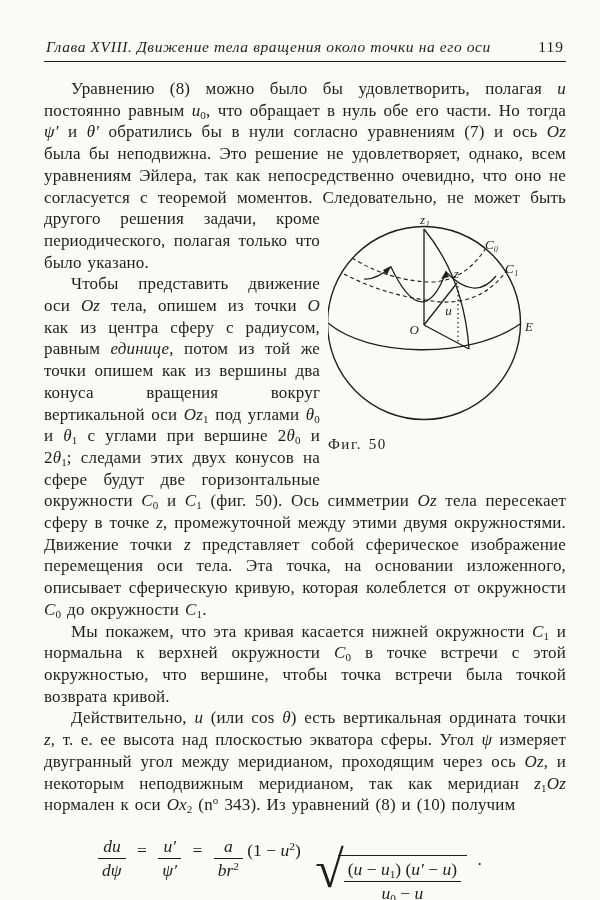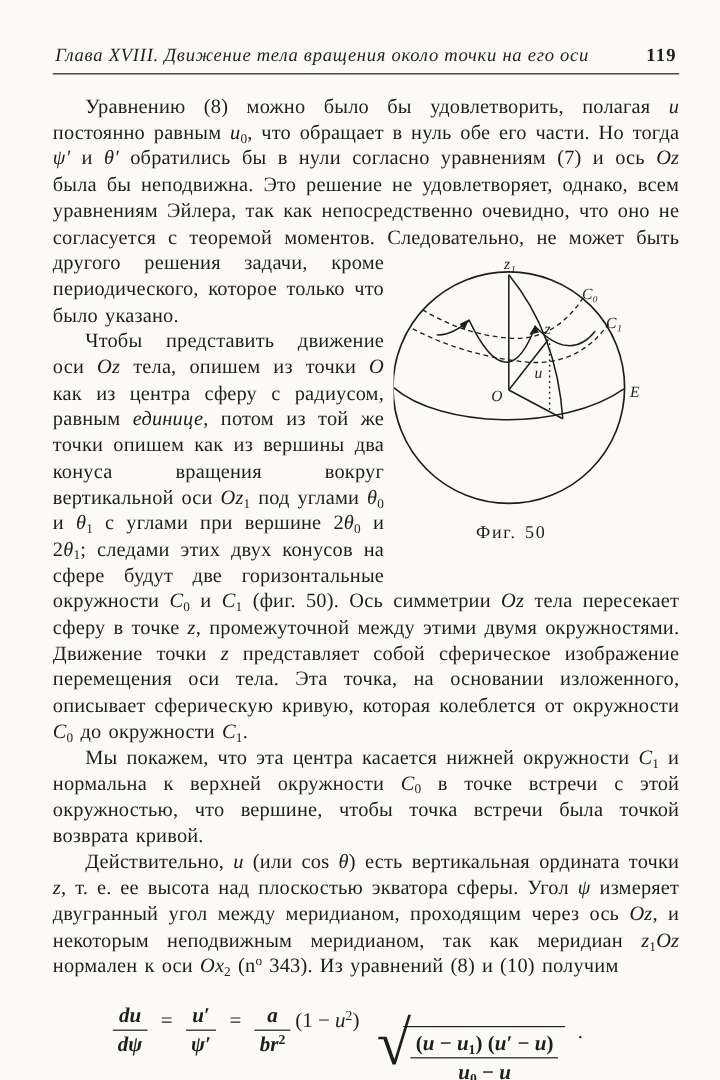--- a/index.html
+++ b/index.html
@@ -19,21 +19,21 @@
     padding:38px 34px 0 44px;
   }
   
   .running-head{
     display:flex;justify-content:space-between;align-items:baseline;
     font-size:15.5px;
     padding:0 2px 5px 2px;
     border-bottom:1.6px solid var(--ink);
   }
   .running-head .chapter{font-style:italic;letter-spacing:.6px;}
-  .running-head .pageno{font-style:normal;letter-spacing:1px;font-weight:bold;}
+  .running-head .pageno{font-style:normal;letter-spacing:1px;}
   
   .body-text{margin-top:16px;}
   p.para{
     margin:0;
     font-size:17px;line-height:21.7px;
     text-align:justify;
     text-indent:27px;
     word-spacing:1.5px;letter-spacing:.15px;
   }
   .it{font-style:italic;}
@@ -45,42 +45,41 @@
     float:right;
     width:238px;
     margin:4px 0 20px 8px;
     display:block;
   }
   .figure svg{display:block;}
   .fig-caption{
     display:block;
     width:196px;
     margin-top:8px;
-    text-align:center;
     font-size:15px;
     letter-spacing:1.5px;
     text-indent:0;
   }
   svg text{
     font-family:"Liberation Serif","DejaVu Serif",serif;
     font-style:italic;
     font-size:13px;
     fill:var(--ink);
   }
   
   .formula{
     clear:left;
     margin:20px 30px 0 0;
     text-align:center;
     font-size:17.5px;
     white-space:nowrap;
   }
   .frac{
     display:inline-block;vertical-align:-1.05em;
-    text-align:center;line-height:1.2;font-weight:bold;
+    text-align:center;line-height:1.2;
   }
   .frac .num{display:block;padding:0 4px 1px 4px;border-bottom:1.3px solid var(--ink);}
   .frac .den{display:block;padding:1px 4px 0 4px;}
   .op{margin:0 7px;vertical-align:.1em;display:inline-block;}
   .factor{margin-left:0;vertical-align:.1em;display:inline-block;}
   .sqrt{display:inline-block;margin-left:10px;vertical-align:-1.35em;white-space:nowrap;}
   .sqrt-sign{
     display:inline-block;
     font-size:52px;font-weight:100;font-style:normal;
     vertical-align:-0.12em;line-height:0;
@@ -134,26 +133,26 @@
 
           <text x="97" y="12" text-anchor="middle">z₁</text>
           <text x="157" y="37" text-anchor="start">C₀</text>
           <text x="177" y="61" text-anchor="start">C₁</text>
           <text x="131" y="66" text-anchor="end">z</text>
           <text x="91" y="122" text-anchor="end">O</text>
           <text x="124" y="103" text-anchor="end">u</text>
           <text x="197" y="119" text-anchor="start" font-style="italic">E</text>
         </svg>
           <span class="fig-caption">Фиг. 50</span>
-        </span><span><span>периодического, которое только что было указано.</span></span>
+        </span><span><span>периодического, полагая только что было указано.</span></span>
     </p>
 
     <p class="para"><span>Чтобы представить движение оси </span><span class="it">Oz</span><span> тела, опишем из точки </span><span class="it">O</span><span> как из центра сферу с радиусом, равным </span><span class="it">единице</span><span>, потом из той же точки опишем как из вершины два конуса вращения вокруг вертикальной оси </span><span class="it">Oz</span><sub>1</sub><span> под углами </span><span class="it">θ</span><sub>0</sub><span> и </span><span class="it">θ</span><sub>1</sub><span> с углами при вершине 2</span><span class="it">θ</span><sub>0</sub><span> и 2</span><span class="it">θ</span><sub>1</sub><span>; следами этих двух конусов на сфере будут две горизонтальные окружности </span><span class="it">C</span><sub>0</sub><span> и </span><span class="it">C</span><sub>1</sub><span> (фиг. 50). Ось симметрии </span><span class="it">Oz</span><span> тела пересекает сферу в точке </span><span class="it">z</span><span>, промежуточной между этими двумя окружностями. Движение точки </span><span class="it">z</span><span> представляет собой сферическое изображение перемещения оси тела. Эта точка, на основании изложенного, описывает сферическую кривую, которая колеблется от окружности </span><span class="it">C</span><sub>0</sub><span> до окружности </span><span class="it">C</span><sub>1</sub><span>.</span></p>
 
-    <p class="para"><span>Мы покажем, что эта центра касается нижней окружности </span><span class="it">C</span><sub>1</sub><span> и нормальна к верхней окружности </span><span class="it">C</span><sub>0</sub><span> в точке встречи с этой окружностью, что вершине, чтобы точка встречи была точкой возврата кривой.</span></p>
+    <p class="para"><span>Мы покажем, что эта кривая касается нижней окружности </span><span class="it">C</span><sub>1</sub><span> и нормальна к верхней окружности </span><span class="it">C</span><sub>0</sub><span> в точке встречи с этой окружностью, что вершине, чтобы точка встречи была точкой возврата кривой.</span></p>
 
     <p class="para"><span>Действительно, </span><span class="it">u</span><span> (или cos </span><span class="it">θ</span><span>) есть вертикальная ордината точки </span><span class="it">z</span><span>, т. е. ее высота над плоскостью экватора сферы. Угол </span><span class="it">ψ</span><span> измеряет двугранный угол между меридианом, проходящим через ось </span><span class="it">Oz</span><span>, и некоторым неподвижным меридианом, так как меридиан </span><span class="it">z</span><sub>1</sub><span class="it">Oz</span><span> нормален к оси </span><span class="it">Ox</span><sub>2</sub><span> (n</span><sup>o</sup><span> </span><span class="bd">343</span><span>). Из уравнений (8) и (10) получим</span></p>
 
     <div class="formula">
       <span class="frac"><span class="num"><span class="it">du</span></span><span class="den"><span class="it">dψ</span></span></span>
       <span class="op">=</span>
       <span class="frac"><span class="num"><span class="it">u′</span></span><span class="den"><span class="it">ψ′</span></span></span>
       <span class="op">=</span>
       <span class="frac"><span class="num"><span class="it">a</span></span><span class="den"><span class="it">br</span><sup>2</sup></span></span>
       <span class="factor"><span>(1 − </span><span class="it">u</span><sup>2</sup><span>)</span></span>

